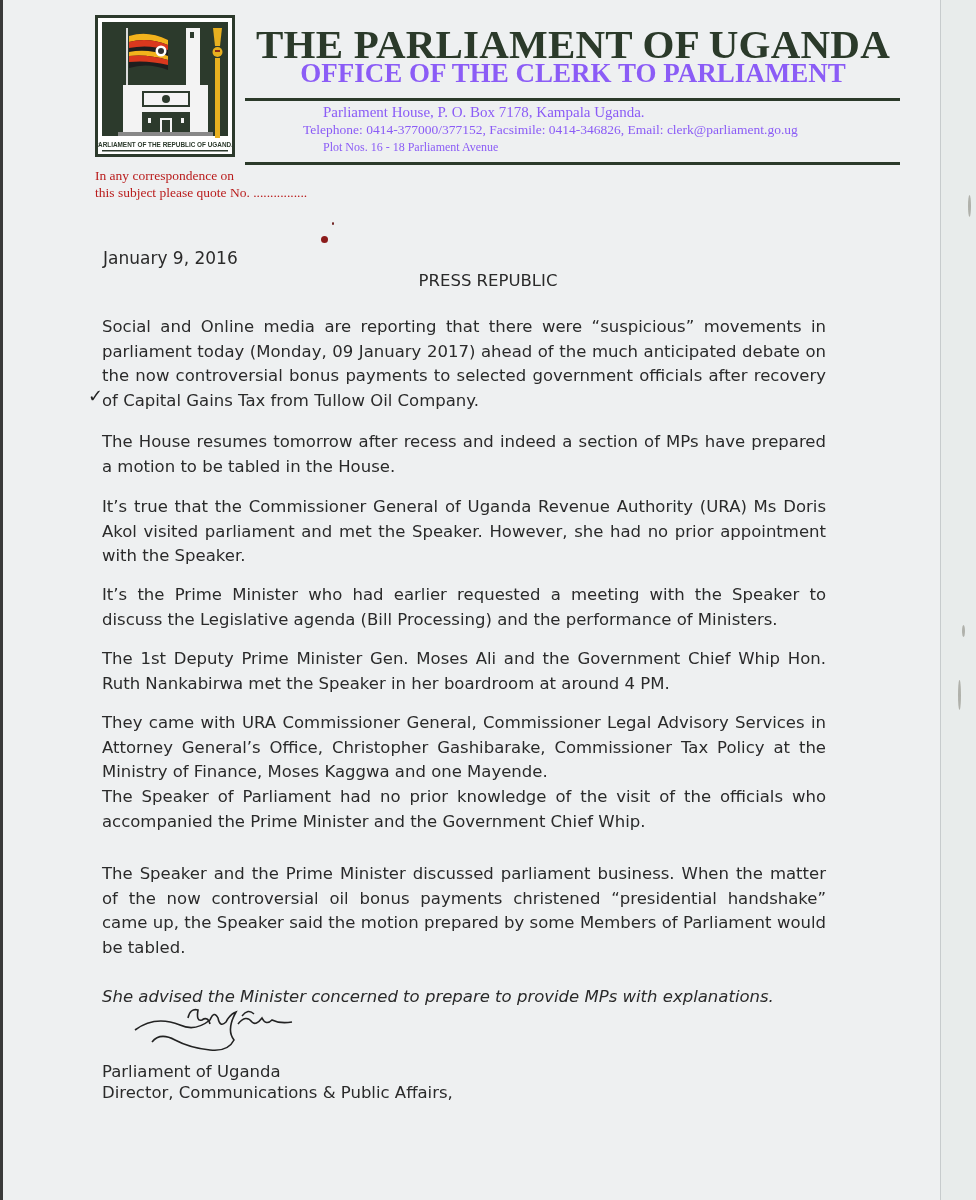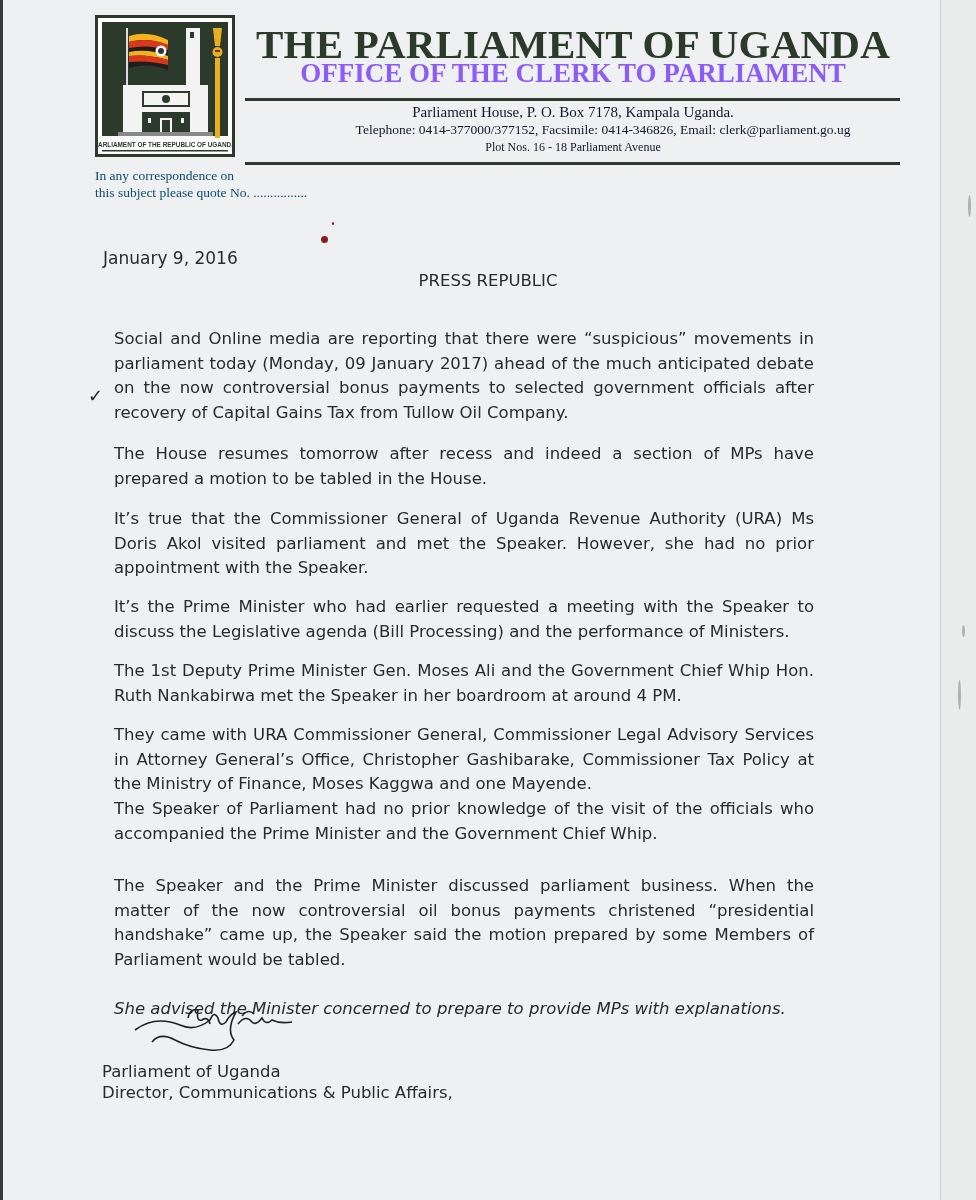--- a/index.html
+++ b/index.html
@@ -19,32 +19,32 @@
   .logo svg { position:absolute; left:0; top:0; }
 
   
   .lh-title { position:absolute; left:253px; top:14px; width:640px; text-align:center;
     font-family:Liberation Serif, serif; font-weight:bold; font-size:41px; color:#2b3a2a; letter-spacing:0.2px; line-height:44px;margin-top:8px; }
   .lh-sub { position:absolute; left:253px; top:57px; width:640px; text-align:center;
     font-family:"Liberation Serif", serif; font-weight:bold; font-size:27px; color:#8b5cf6; line-height:32px; }
   .rule { position:absolute; left:245px; width:655px; height:3px; background:#2b3a2a; }
   .rule.r1 { top:98px; }
   .rule.r2 { top:162px; }
-  .addr { position:absolute; left:253px; width:640px; text-align:center; font-family:"Liberation Serif", serif; color:#0f172a; }
+  .addr { position:absolute; left:253px; width:640px; text-align:left; font-family:"Liberation Serif", serif; color:#8b5cf6; }
   .addr.a1 { top:104px; font-size:15px; left:323px; width:500px; }
   .addr.a2 { top:122px; font-size:13.5px; left:303px; width:600px; }
   .addr.a3 { top:140px; font-size:12px; left:323px; width:500px; }
 
-  .quote { position:absolute; left:95px; top:167px; font-family:"Liberation Serif", serif; font-size:13.5px; color:#0c4a6e; line-height:17px; }
+  .quote { position:absolute; left:95px; top:167px; font-family:"Liberation Serif", serif; font-size:13.5px; color:#b91c1c; line-height:17px; }
 
   .date { position:absolute; left:103px; top:228px; font-size:17px; color:#2a2a2a;margin-top:20px; }
   .heading { position:absolute; left:0; width:976px; top:271px; text-align:center; font-size:16.5px; color:#2a2a2a; }
 
   .body-text { position:absolute; left:102px; width:724px; font-size:16.5px; line-height:24.5px; text-align:justify; color:#2a2a2a; }
-  .body-text p { margin:12px; }
+  .body-text p { margin:0; }
   .p1 { top:315px; }
   .p2 { top:430px; }
   .p3 { top:495px; }
   .p4 { top:583px; }
   .p5 { top:647px; }
   .p6 { top:711px; }
   .p7 { top:785px; }
   .p8 { top:862px; }
   .p9 { top:985px;font-style:italic; }
 

